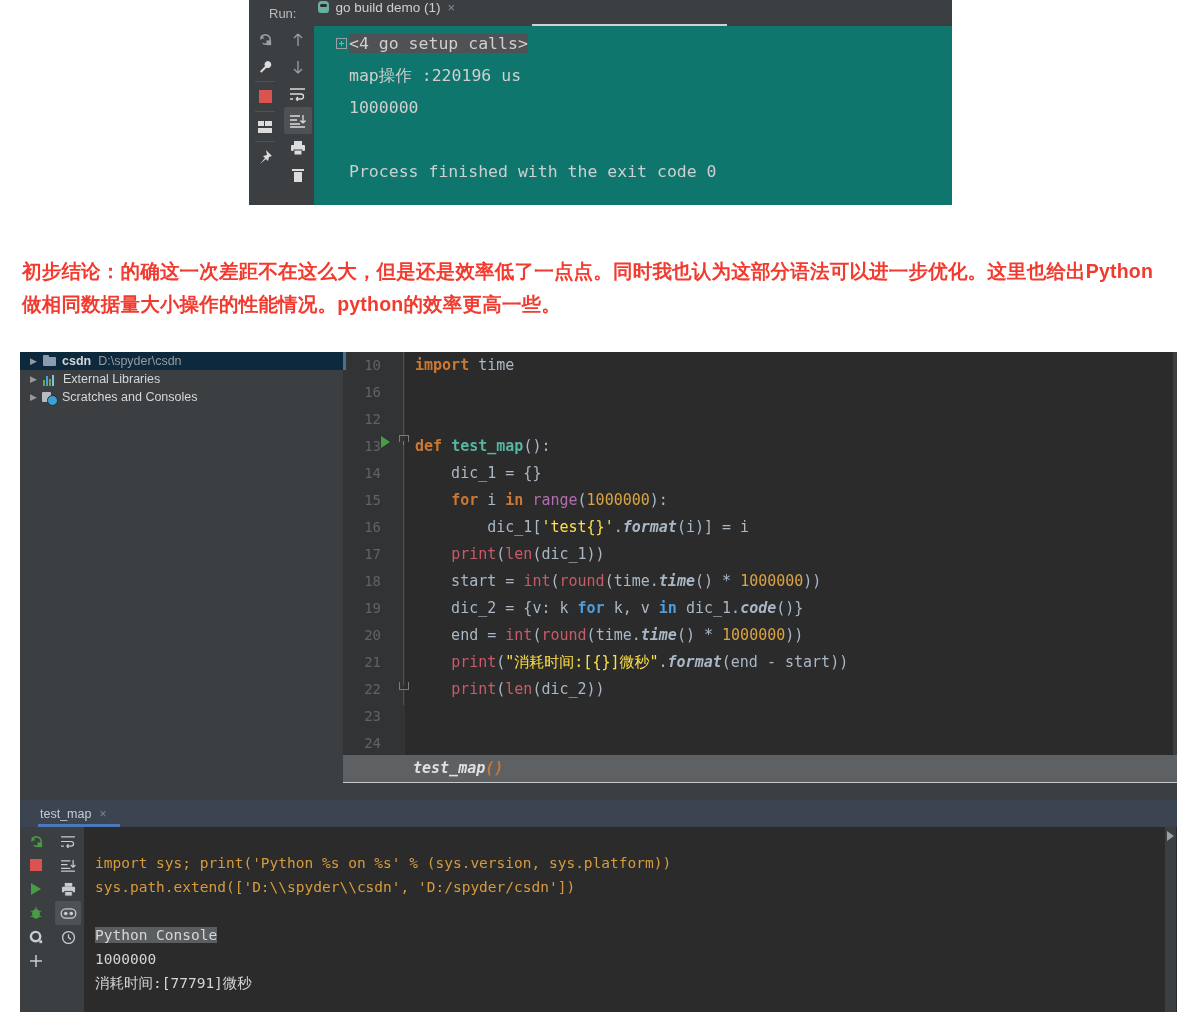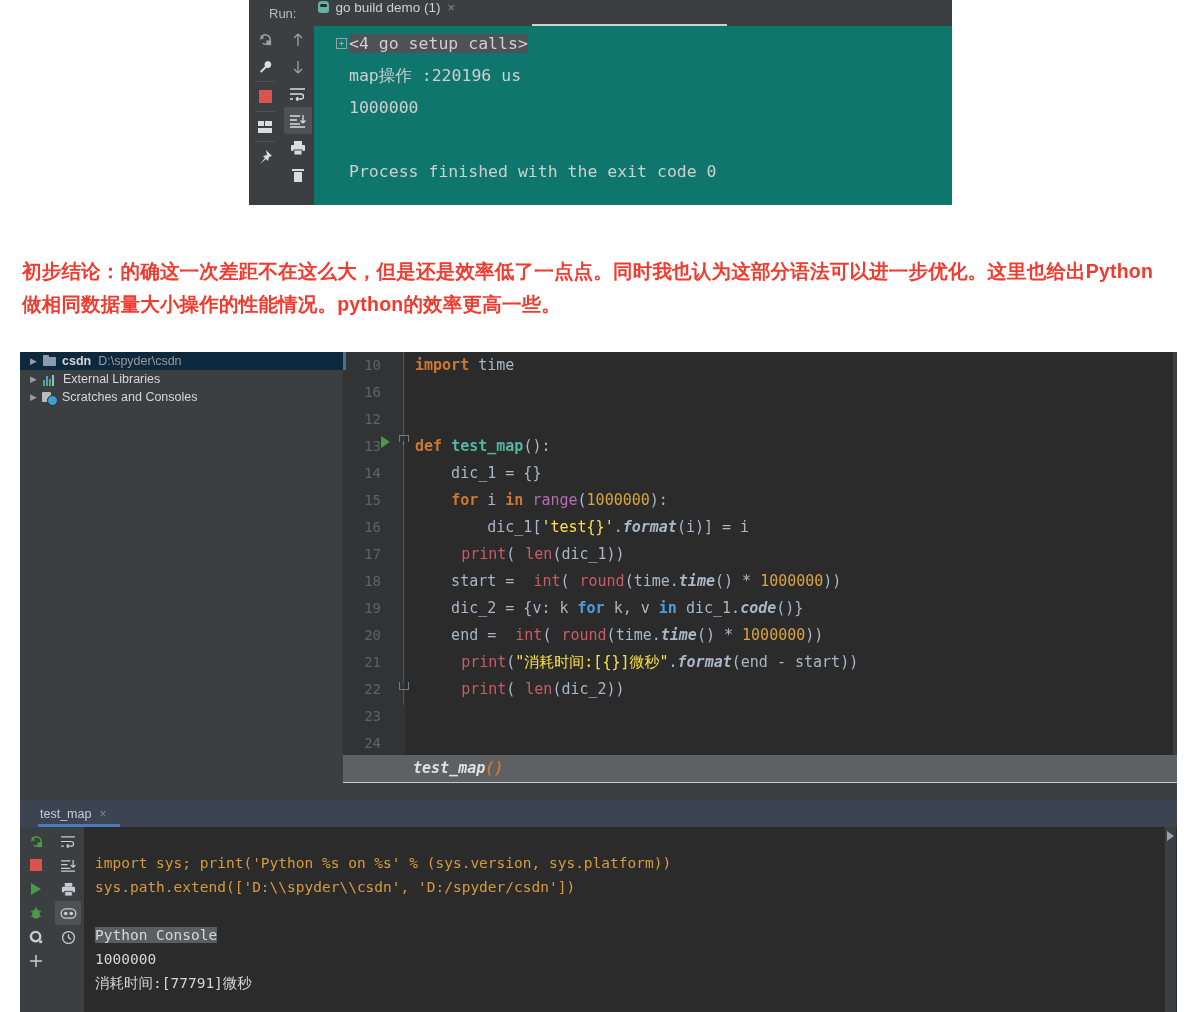--- a/index.html
+++ b/index.html
@@ -185,21 +185,21 @@
   }
   
   .t-kw   { color:#cc7832; font-weight:bold; }
   .t-kw2  { color:#4f9ddb; font-weight:bold; }
   .t-def  { color:#cc7832; font-weight:bold; }
   .t-fn   { color:#56b6a2; font-weight:bold; }
   .t-plain{ color:#a9b7c6; }
   .t-num  { color:#d9a441; }
   .t-str  { color:#fde047; }
   .t-bi   { color:#b06fb0; }
-  .t-print{ color:#c75c68;margin-left:10px; }
+  .t-print{ color:#c75c68; }
   .t-meth { color:#a9b7c6; font-style:italic; font-weight:bold; }
   .t-imp  { color:#cc7832; font-weight:bold; }
   .t-paren{ color:#a9b7c6; }
 
   
   #crumb {
     position: absolute; left: 323px; top: 403px; width: 854px; height: 27px;
     background: #5e6163; border-bottom: 1px solid #c9c9c9;
   }
   #crumb-text {

